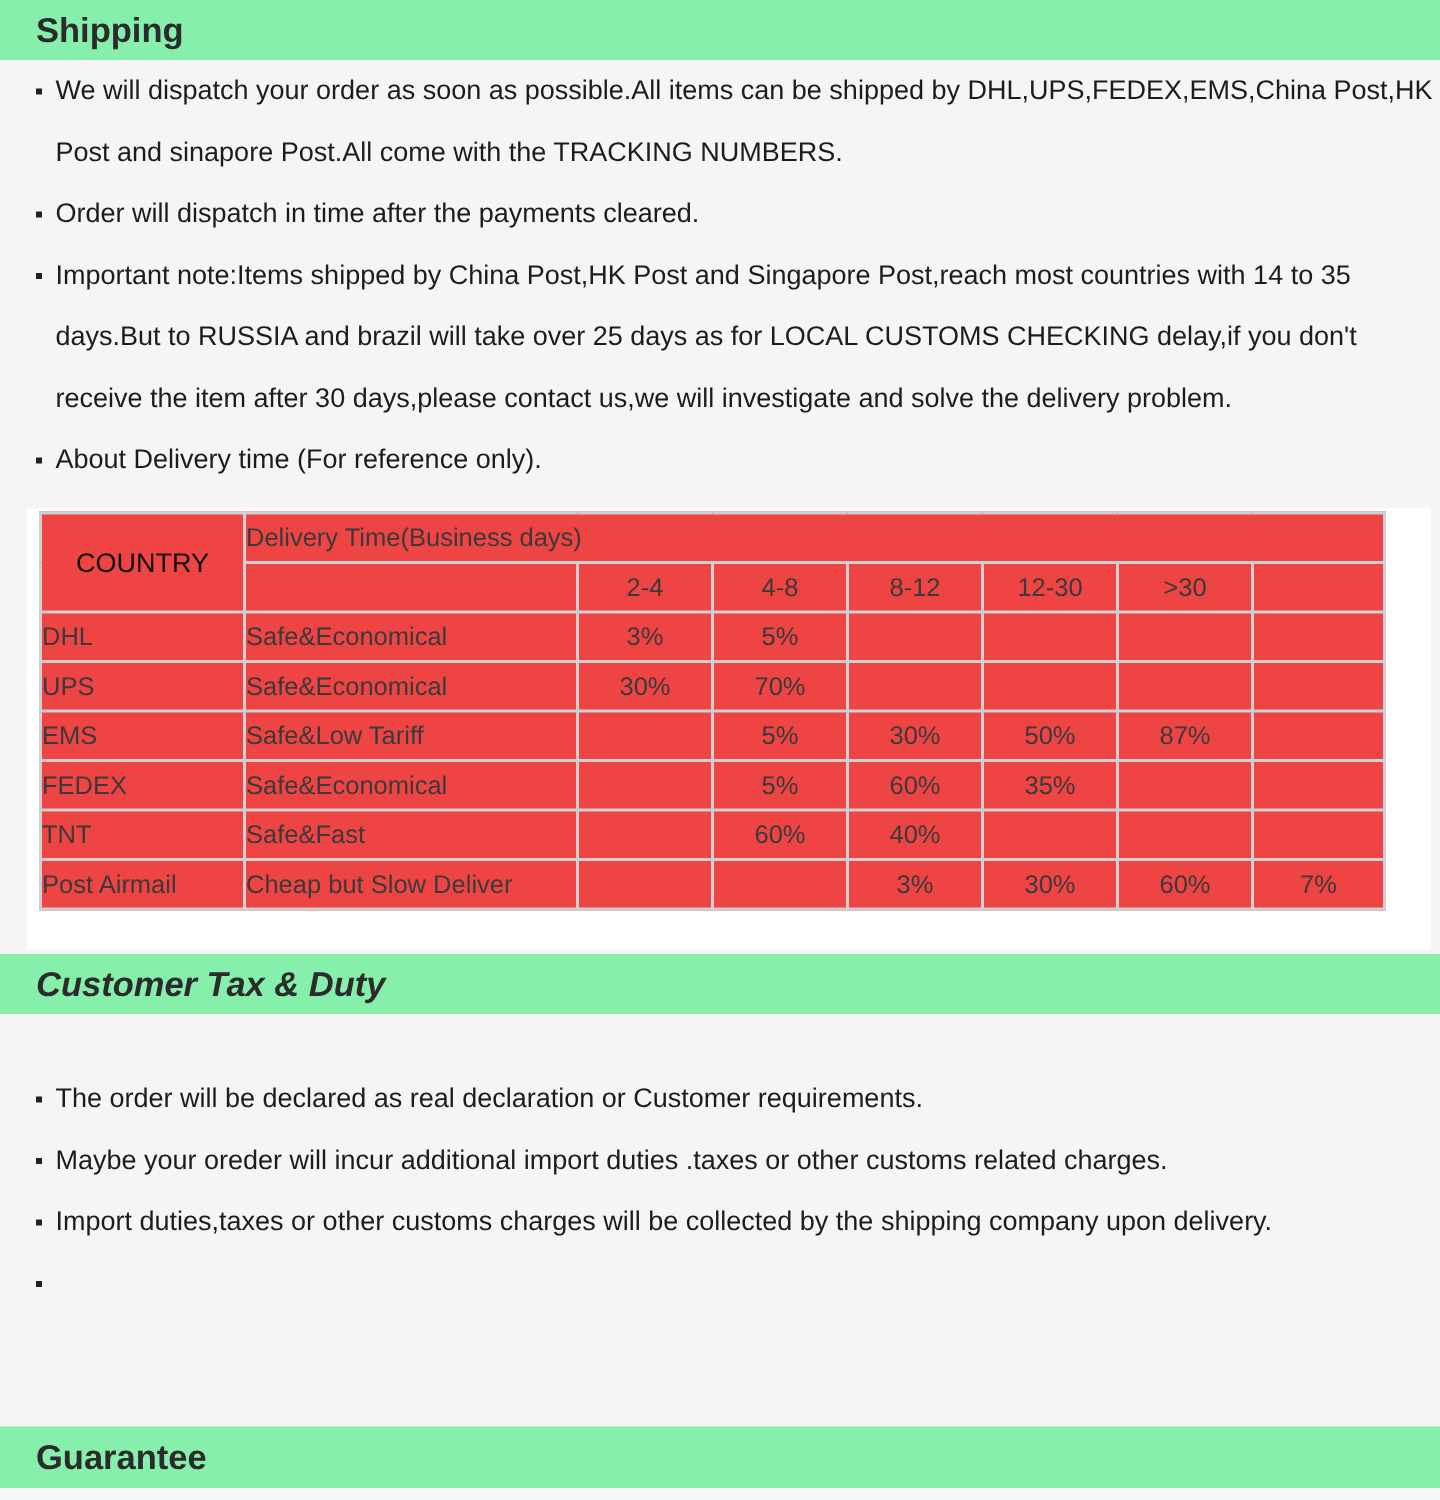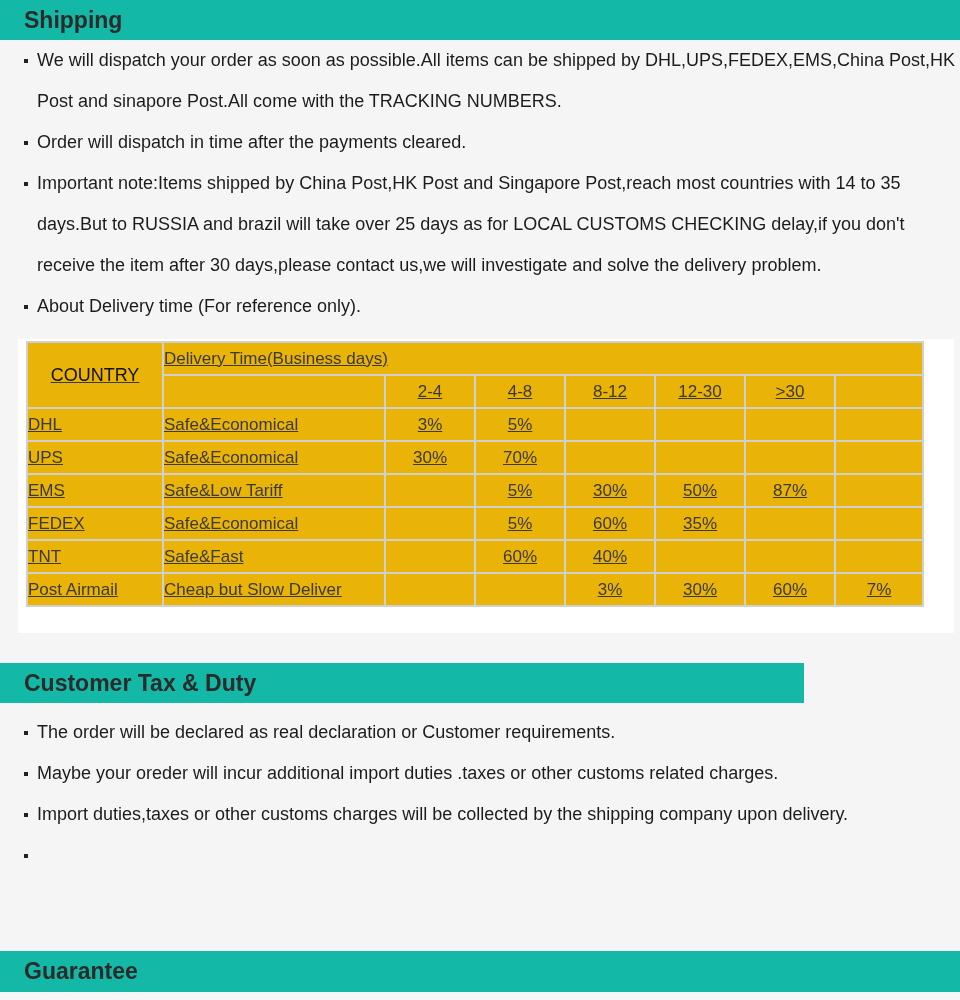--- a/index.html
+++ b/index.html
@@ -3,50 +3,50 @@
 <meta charset="utf-8">
 <style>
   html, body { margin: 0; padding: 0; }
   body {
     width: 960px; height: 1000px; overflow: hidden;
     background: #f5f5f5;
     font-family: "Liberation Sans", sans-serif;
     color: #1a1a1a;
   }
   .section-header {
-    background: #14b8a6;
+    background: #86efac;
     height: 40px;
     box-sizing: border-box;
     padding-left: 24px;
     display: flex; align-items: center;
     font-weight: bold; font-size: 23px; color: #2b2b2b;
   }
   .bullets { list-style: none; margin: 0; padding: 0 0 0 24px; }
   .bullets li {
     font-size: 18px; line-height: 41px;
     padding-left: 13px; position: relative;
     color: #1c1c1c;
   }
   .bullets li .dot {
     position: absolute; left: 0; top: 19px;
     width: 4px; height: 4px; background: #222;
   }
   #shipping-header { position: absolute; top: 0; left: 0; width: 960px; }
   #shipping-list { position: absolute; top: 40px; left: 0; width: 940px; }
-  #tax-header { position: absolute; top: 663px; left: 0; width: 804px; }
+  #tax-header { position: absolute; top: 636px; left: 0; width: 960px; font-style: italic; }
   #tax-list { position: absolute; top: 712px; left: 0; width: 940px; }
   #guarantee-header { position: absolute; top: 951px; left: 0; width: 960px; height: 41px; }
   #guarantee-strip { position: absolute; top: 992px; left: 0; width: 960px; height: 8px; background: #f7f7f7; }
   .table-wrap {
     position: absolute; top: 339px; left: 18px; width: 936px; height: 294px;
     background: #ffffff; box-sizing: border-box; padding: 2px 0 0 8px;
   }
   table.delivery {
-    border-collapse: collapse; background: #eab308;
-    font-size: 17px; color: #3a3a3a; text-decoration: underline;
+    border-collapse: collapse; background: #ef4444;
+    font-size: 17px; color: #3a3a3a;
   }
   table.delivery td, table.delivery th {
     border: 2px solid #d0d0d0; height: 31px; padding: 0;
     font-weight: normal;
   }
   th.country {
     width: 134px; font-weight: bold; font-size: 18px; color: #111;
     text-align: center; height: 68px;
   }
   th.group-title { text-align: left; padding-left: 270px; height: 33px; }

